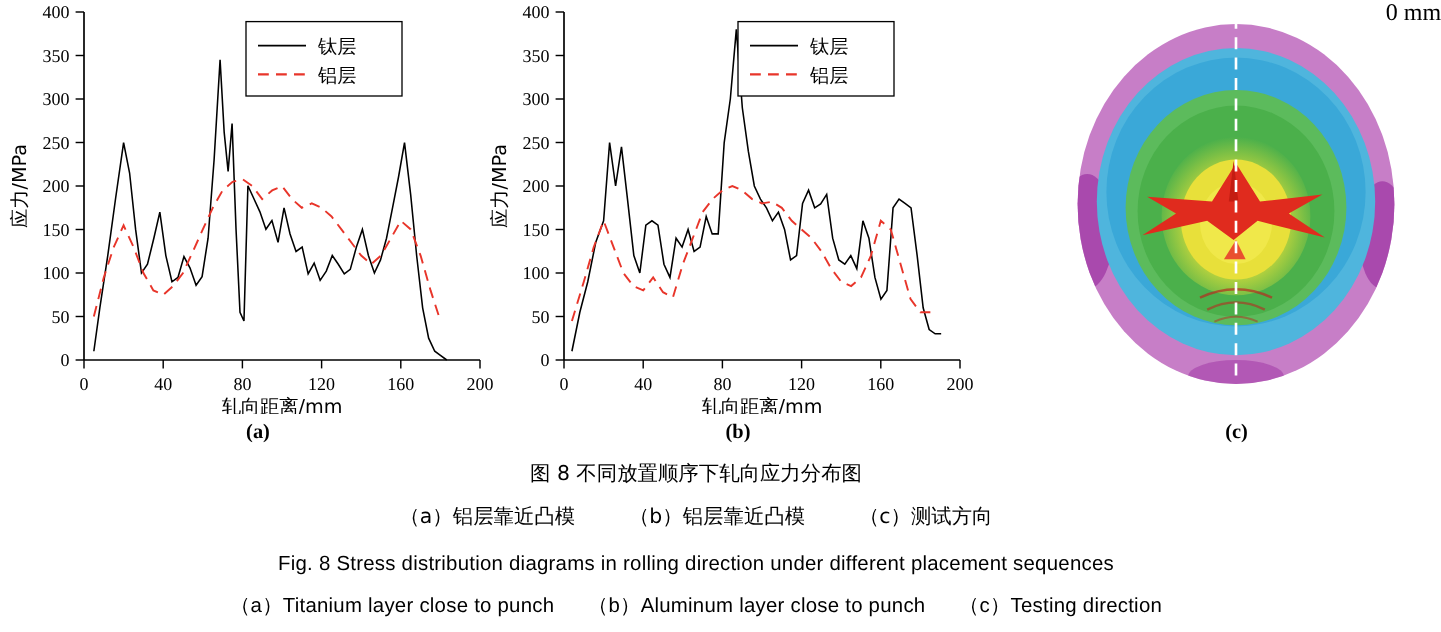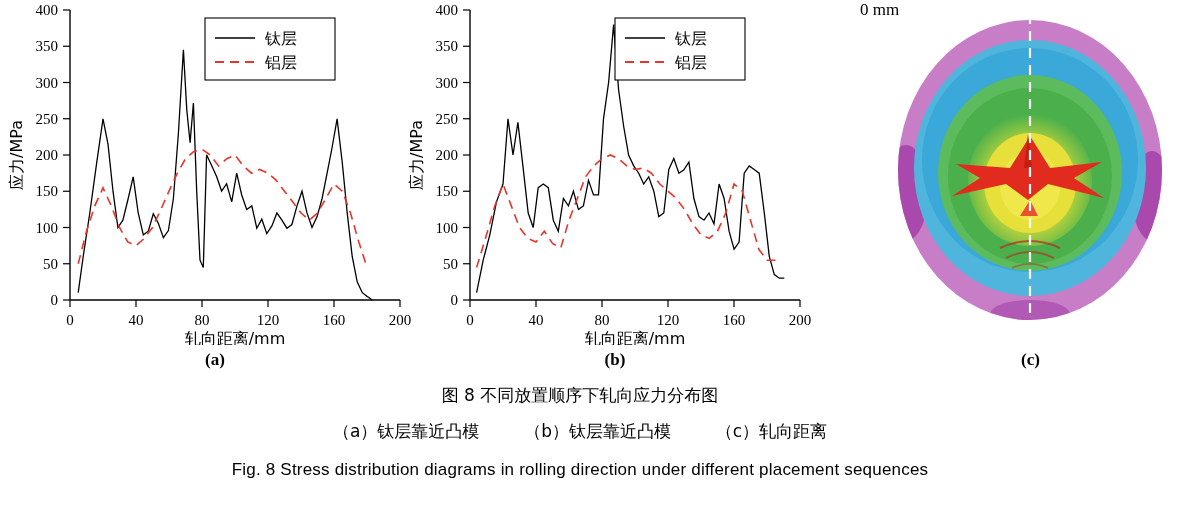--- a/index.html
+++ b/index.html
@@ -34,22 +34,22 @@
   .caption{
     position:absolute;left:0;width:1160px;text-align:center;
     font-size:17px;line-height:1.55;
   }
   .caption-cn{font-family:"DejaVu Sans", sans-serif;font-size:17px;}
   .caption-en{font-family:Liberation Sans, sans-serif;font-size:17px;letter-spacing:.2px;}
   .cap-gap{display:inline-block;width:34px;}
   .cap-gap-s{display:inline-block;width:18px;}
 
   .cmap-label{
-    position:absolute;width:100%;text-align:left;
-    font-family:"Liberation Serif", serif;font-size:17px;
+    position:absolute;width:100%;text-align:right;
+    font-family:"Liberation Serif", serif;font-size:20px;
   }
 </style>
 </head>
 <body>
 
 <div class="figure">
 
   <div class="panel" id="panel-a">
     <svg width="430" height="345" viewBox="0 0 430 345">
 
@@ -211,21 +211,28 @@
         <path d="M152,250 Q170,242 188,250" stroke="#b52c1f" stroke-width="1.6" fill="none" opacity="0.5"></path>
       </g>
 
       <line x1="170" y1="-4" x2="170" y2="308" stroke="#ffffff" stroke-width="2.2" stroke-dasharray="10 7"></line>
     </svg>
     <div class="sublabel" style="top:350px;">(c)</div>
   </div>
 
   <div class="caption caption-cn" style="top:382px;">图 8    不同放置顺序下轧向应力分布图</div>
   <div class="caption caption-cn" style="top:418px;">
-    <span>（a）钛层靠近凸模</span>
+    <span>（a）铝层靠近凸模</span>
     <span class="cap-gap"></span>
-    <span>（b）钛层靠近凸模</span>
+    <span>（b）铝层靠近凸模</span>
     <span class="cap-gap"></span>
-    <span>（c）轧向距离</span>
+    <span>（c）测试方向</span>
   </div>
   <div class="caption caption-en" style="top:457px;">Fig. 8    Stress distribution diagrams in rolling direction under different placement sequences</div>
+  <div class="caption caption-en" style="top:492px;">
+    <span>（a）Titanium layer close to punch</span>
+    <span class="cap-gap-s"></span>
+    <span>（b）Aluminum layer close to punch</span>
+    <span class="cap-gap-s"></span>
+    <span>（c）Testing direction</span>
+  </div>
 
 </div>
 
 </body></html>

